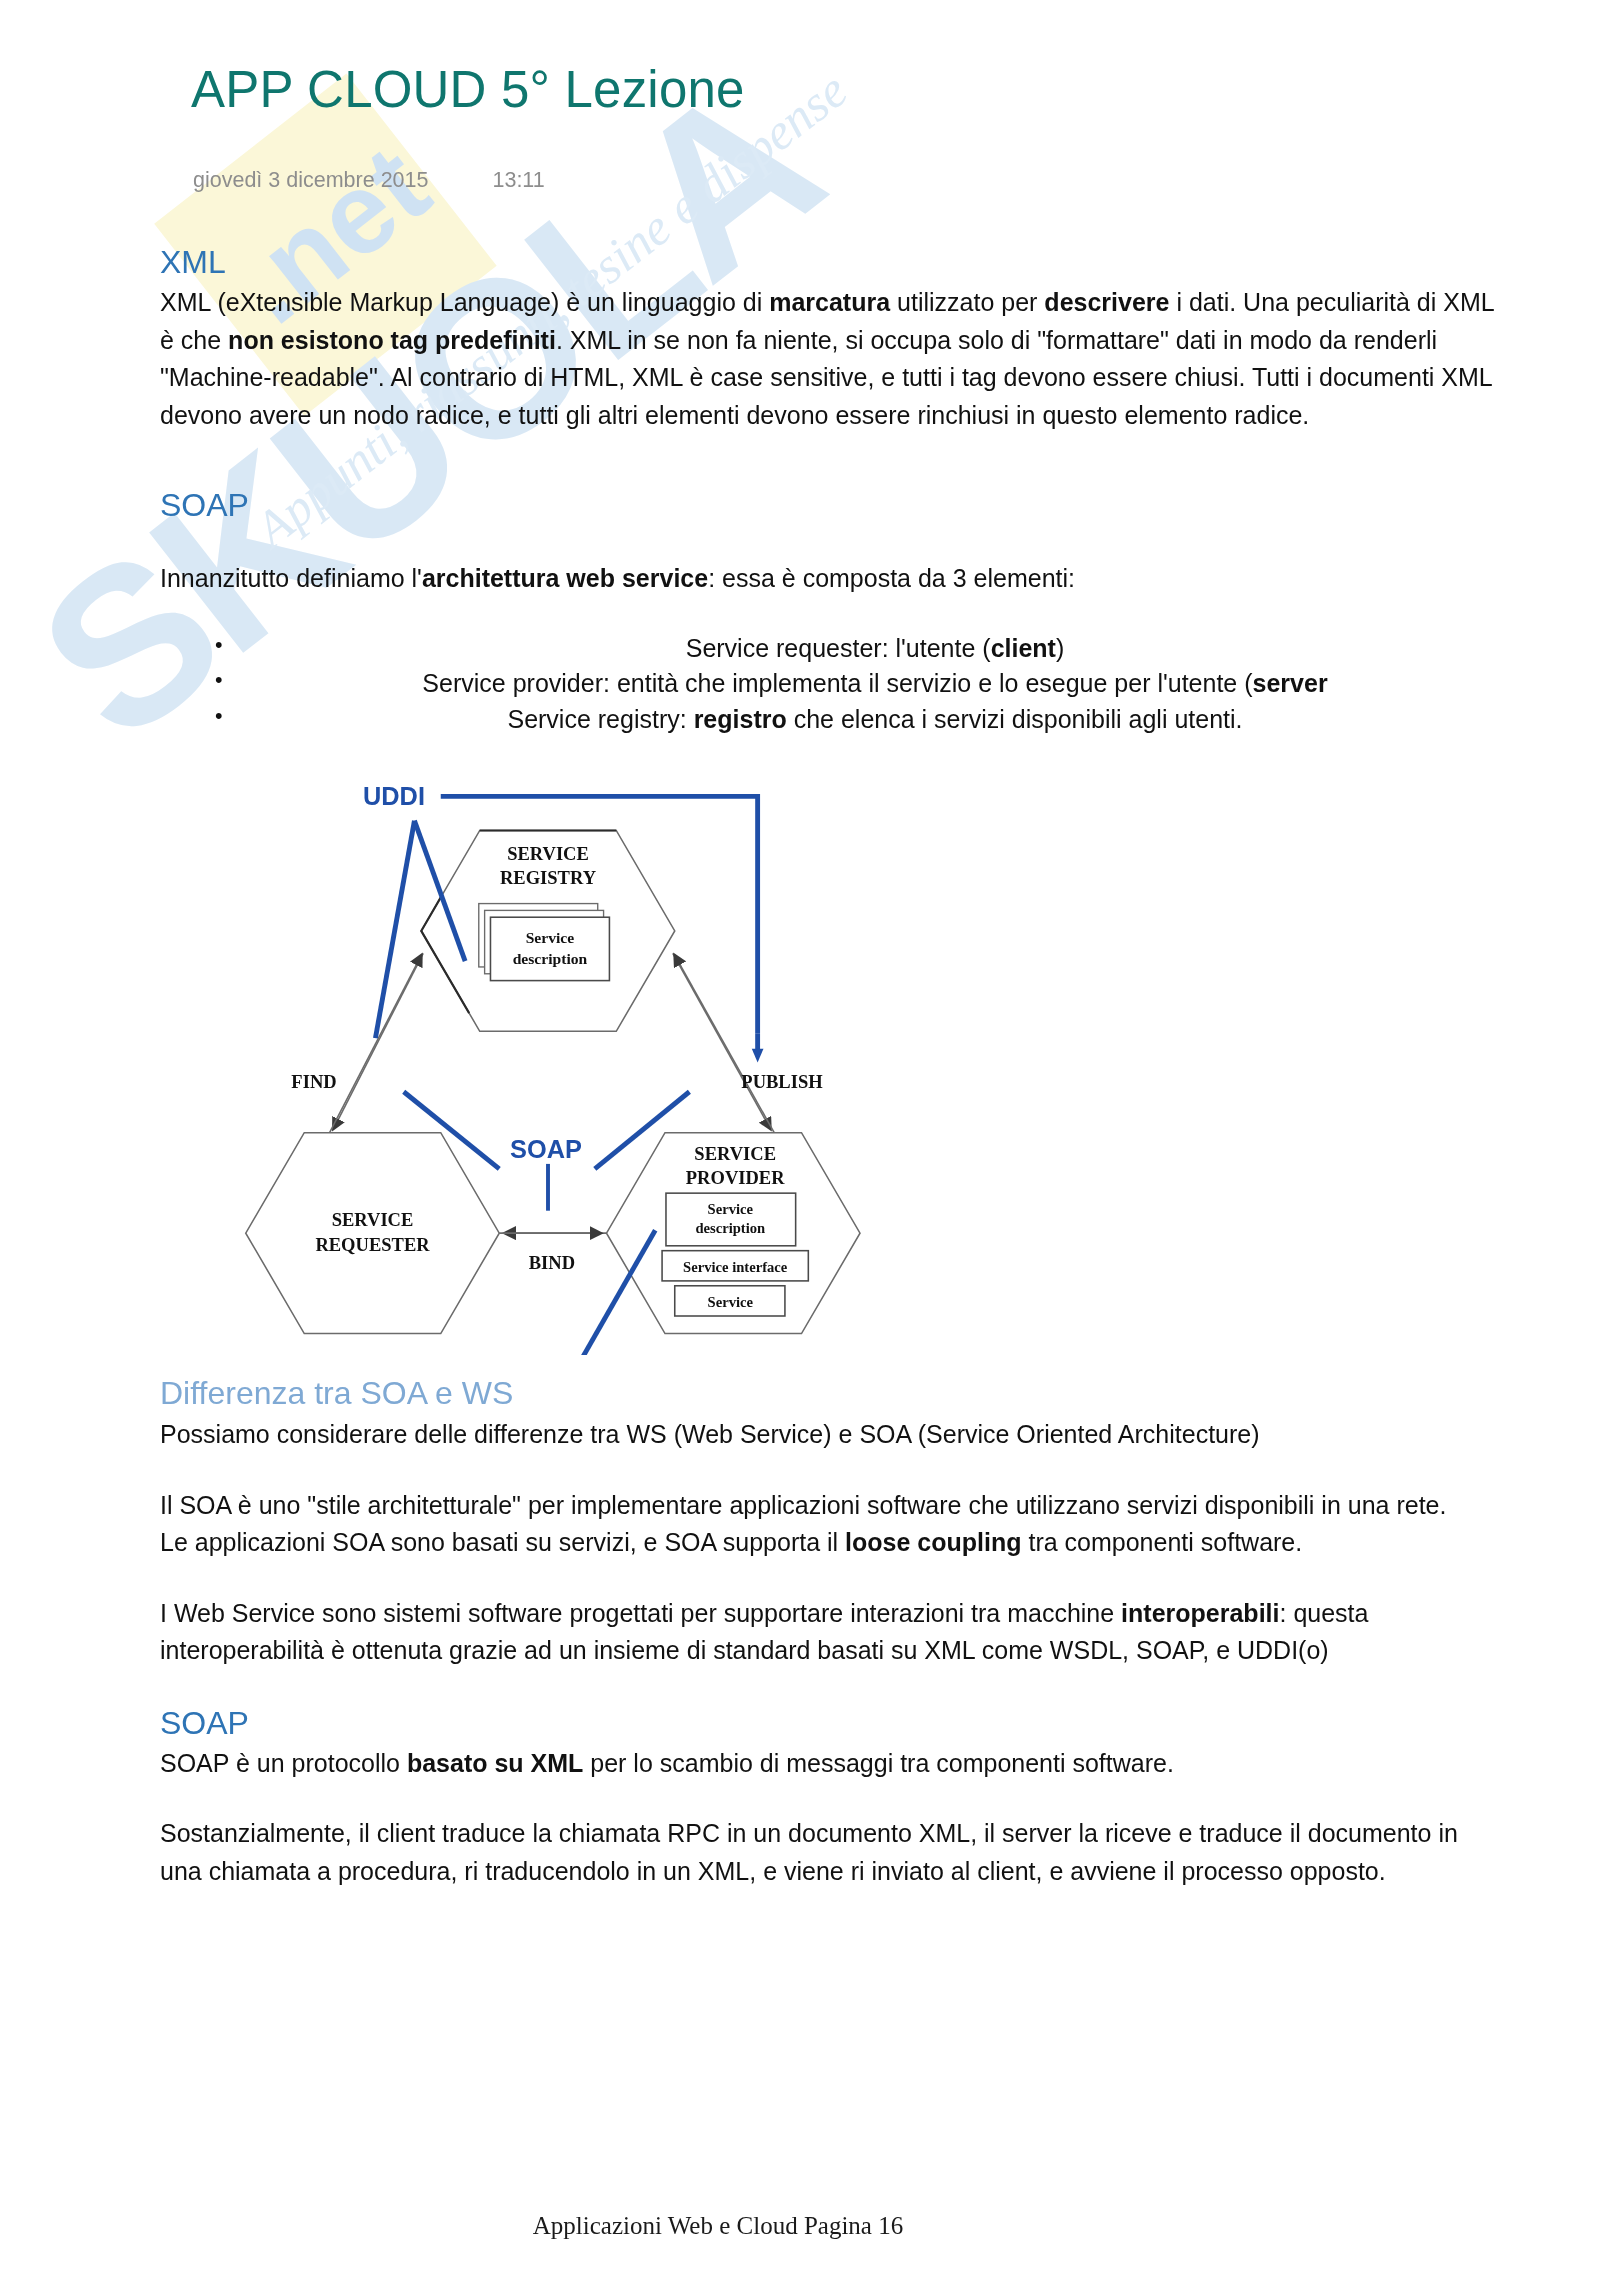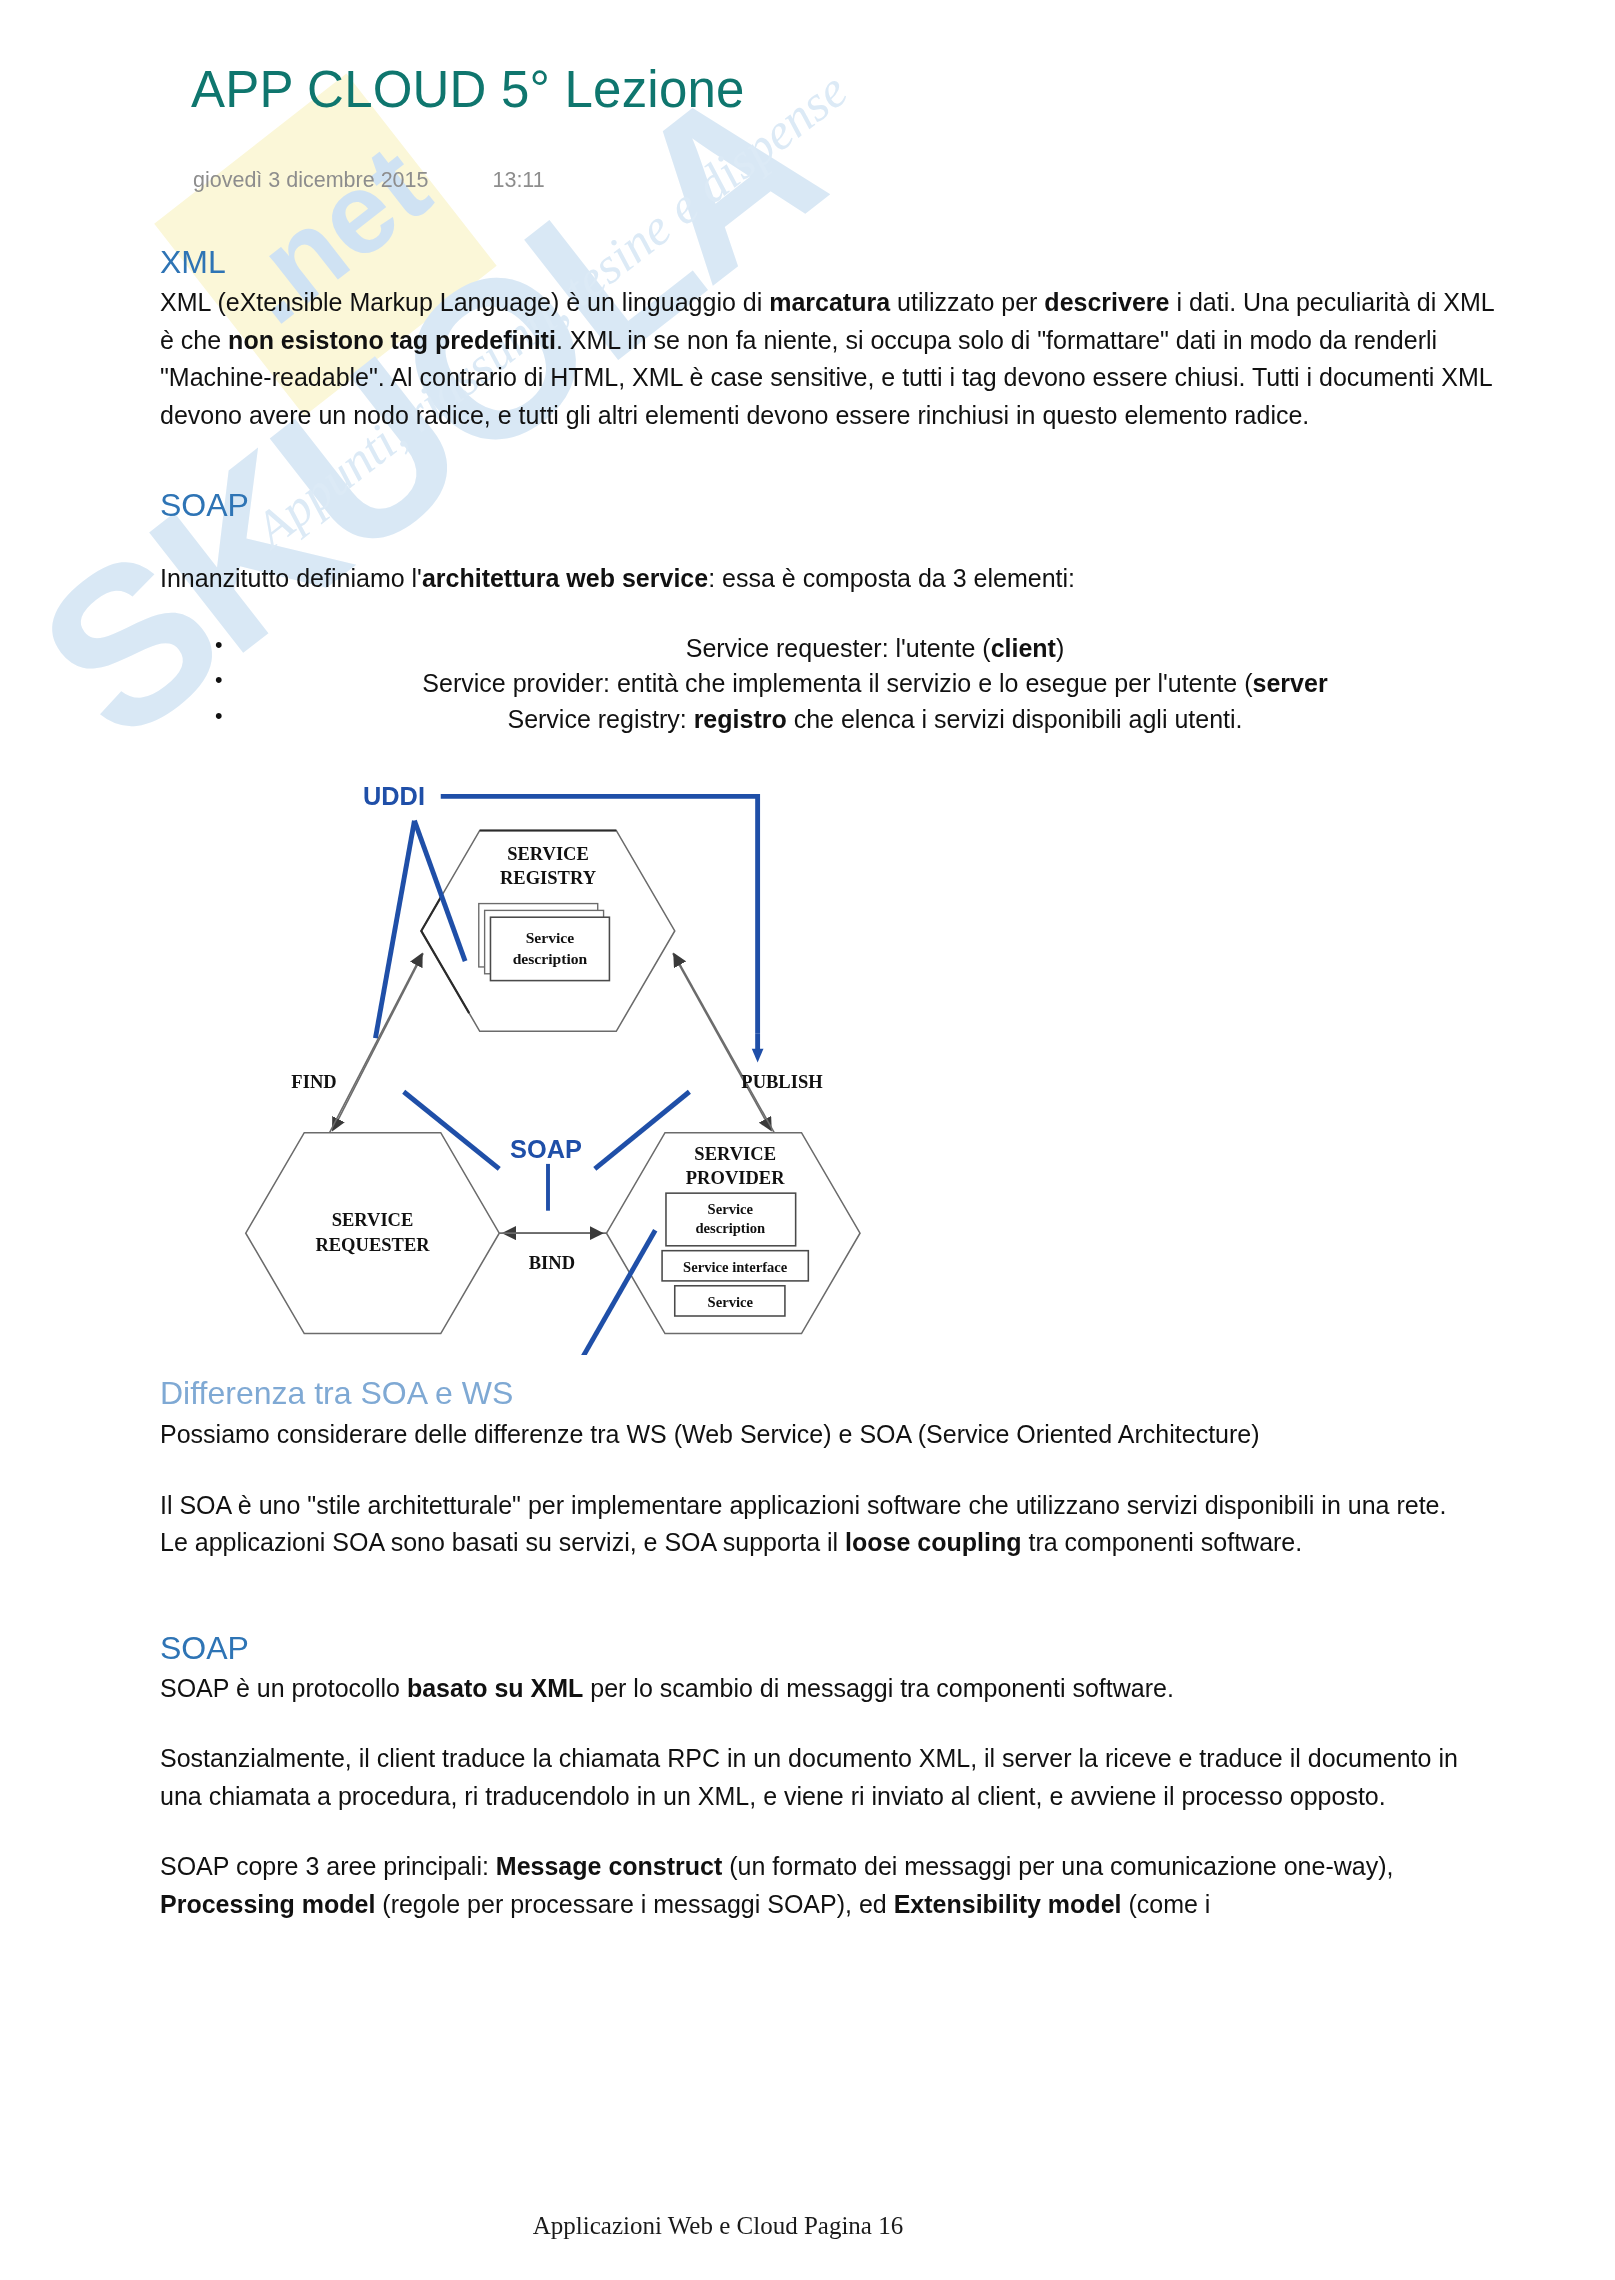--- a/index.html
+++ b/index.html
@@ -310,32 +310,32 @@
 
     <h3 class="subsec">Differenza tra SOA e WS</h3>
     <p class="para">Possiamo considerare delle differenze tra WS (Web Service) e SOA (Service Oriented Architecture)</p>
 
     <div class="gap-md"></div>
 
     <p class="para">Il SOA è uno "stile architetturale" per implementare applicazioni software che utilizzano servizi disponibili in una rete.<br>Le applicazioni SOA sono basati su servizi, e SOA supporta il <b>loose coupling</b> tra componenti software.</p>
 
     <div class="gap-md"></div>
 
+    <p class="para">I Web Service sono sistemi software progettati per supportare interazioni tra macchine <b>interoperabili</b>: questa interoperabilità è ottenuta grazie ad un insieme di standard basati su XML come WSDL, SOAP, e UDDI(o)</p>
 
     <div class="gap-md"></div>
 
     <h2 class="sec">SOAP</h2>
     <p class="para">SOAP è un protocollo <b>basato su XML</b> per lo scambio di messaggi tra componenti software.</p>
 
     <div class="gap-md"></div>
 
     <p class="para">Sostanzialmente, il client traduce la chiamata RPC in un documento XML, il server la riceve e traduce il documento in una chiamata a procedura, ri traducendolo in un XML, e viene ri inviato al client, e avviene il processo opposto.</p>
 
     <div class="gap-md"></div>
 
-    <p class="para">SOAP copre 3 aree principali: <b>Message construct</b> (un formato dei messaggi per una comunicazione one-way), <b>Processing model</b> (regole per processare i messaggi SOAP), ed <b>Extensibility model</b> (come i</p>
 
   </div>
 
   <div class="footer">Applicazioni Web e Cloud Pagina 16</div>
 
 </div>
 
 
 </body></html>

